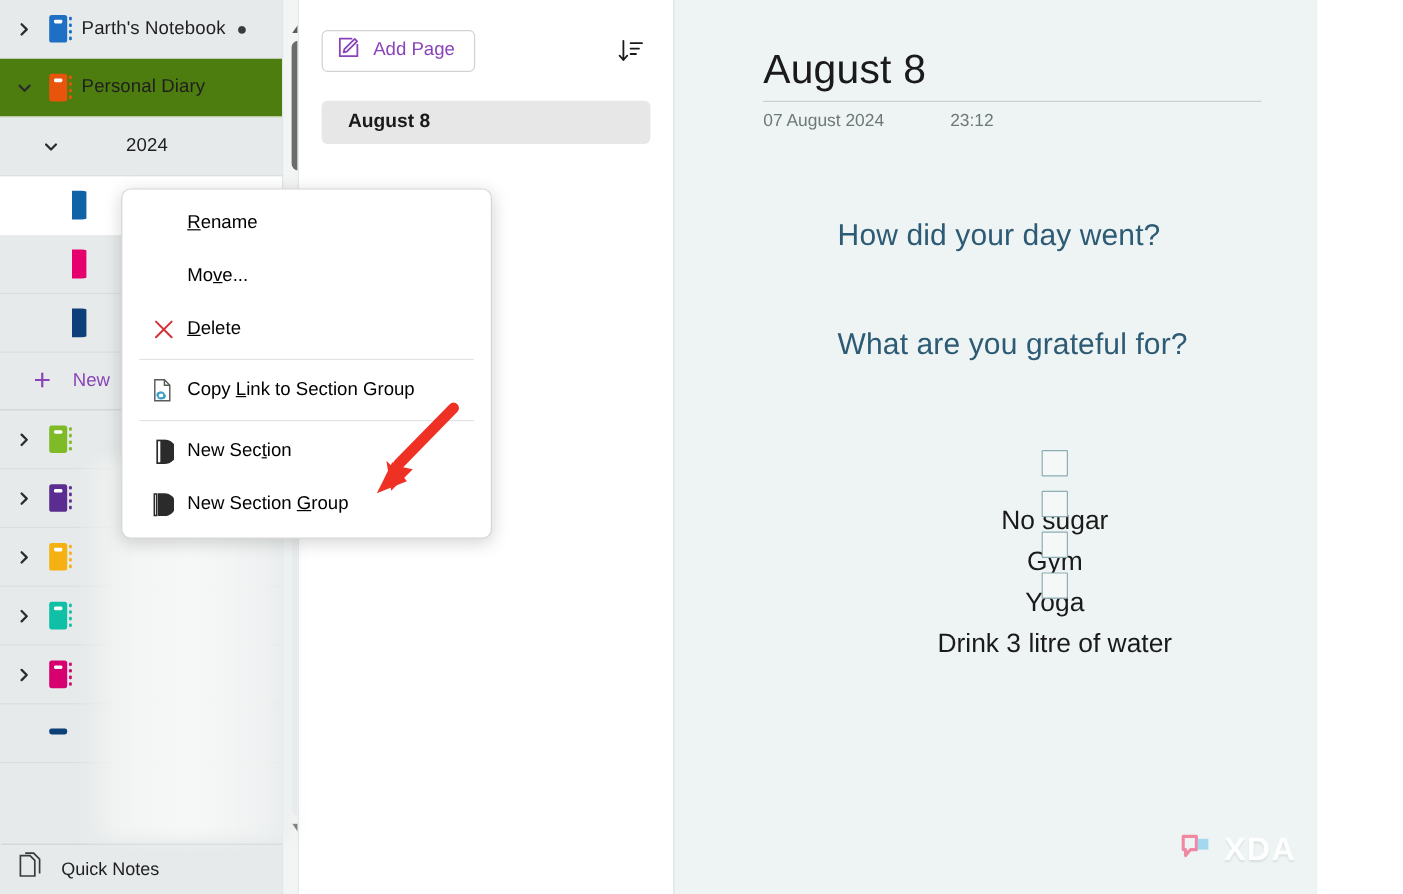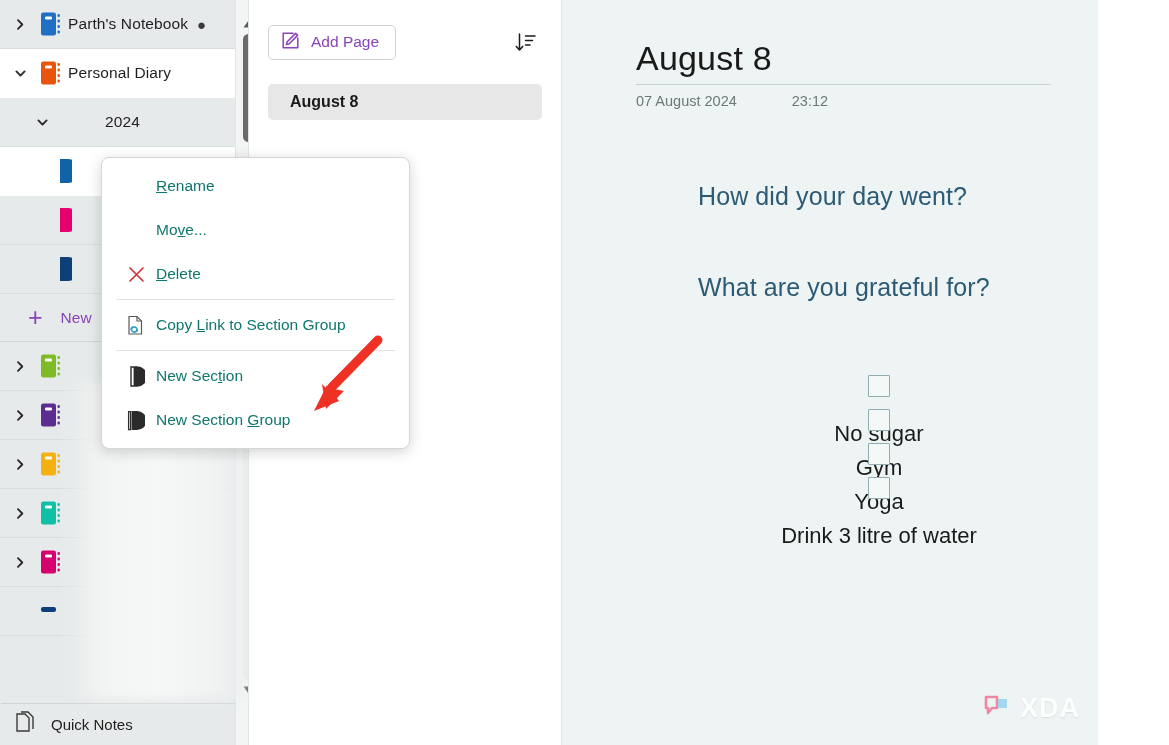--- a/index.html
+++ b/index.html
@@ -16,21 +16,21 @@
   
   .nav {
     position: relative; width: 248px; height: 745px;
     background: #e6eaea; flex: 0 0 248px;
   }
   .nav-row {
     position: relative; display: flex; align-items: center;
     height: 49px; padding-left: 6px;
     border-bottom: 1px solid #dadede;
   }
-  .nav-row.sel { background: #ffffff; border-bottom: 1px solid #ffffff; text-align: center; }
+  .nav-row.sel { background: #4d7c0f; border-bottom: 1px solid #ffffff; text-align: center; }
   .chev {
     width: 28px; flex: 0 0 28px; display: flex;
     align-items: center; justify-content: center;
     color: #2b2b2b; font-size: 13px; line-height: 1;
   }
   .chev svg { display: block; }
   .nb-icon { width: 34px; flex: 0 0 34px; display: flex; align-items: center; justify-content: center; }
   .nb-icon svg { display: block; }
   .nav-label {
     font-size: 15.5px; color: #1f1f1f; letter-spacing: .1px;
@@ -153,21 +153,21 @@
     padding: 6px 0; z-index: 40;
   }
   .mi {
     display: flex; align-items: center; height: 44px;
     padding-left: 14px; cursor: pointer;
   }
   .mi-icon {
     width: 40px; flex: 0 0 40px; display: flex;
     align-items: center; justify-content: center;
   }
-  .mi-label { font-size: 15.5px; color: #0f766e; }
+  .mi-label { font-size: 15.5px; color: #000000; }
   .mi-label u { text-decoration: underline; }
   .mi-sep { height: 1px; background: #e3e3e3; margin: 3px 14px; }
 
   
   .blurmask {
     position: absolute; left: 68px; top: 382px;
     width: 178px; height: 318px; z-index: 20;
     background: linear-gradient(90deg,
       rgba(232,234,234,.55) 0%, rgba(243,244,244,.92) 18%,
       rgba(247,248,248,.97) 50%, rgba(240,242,242,.90) 86%,

